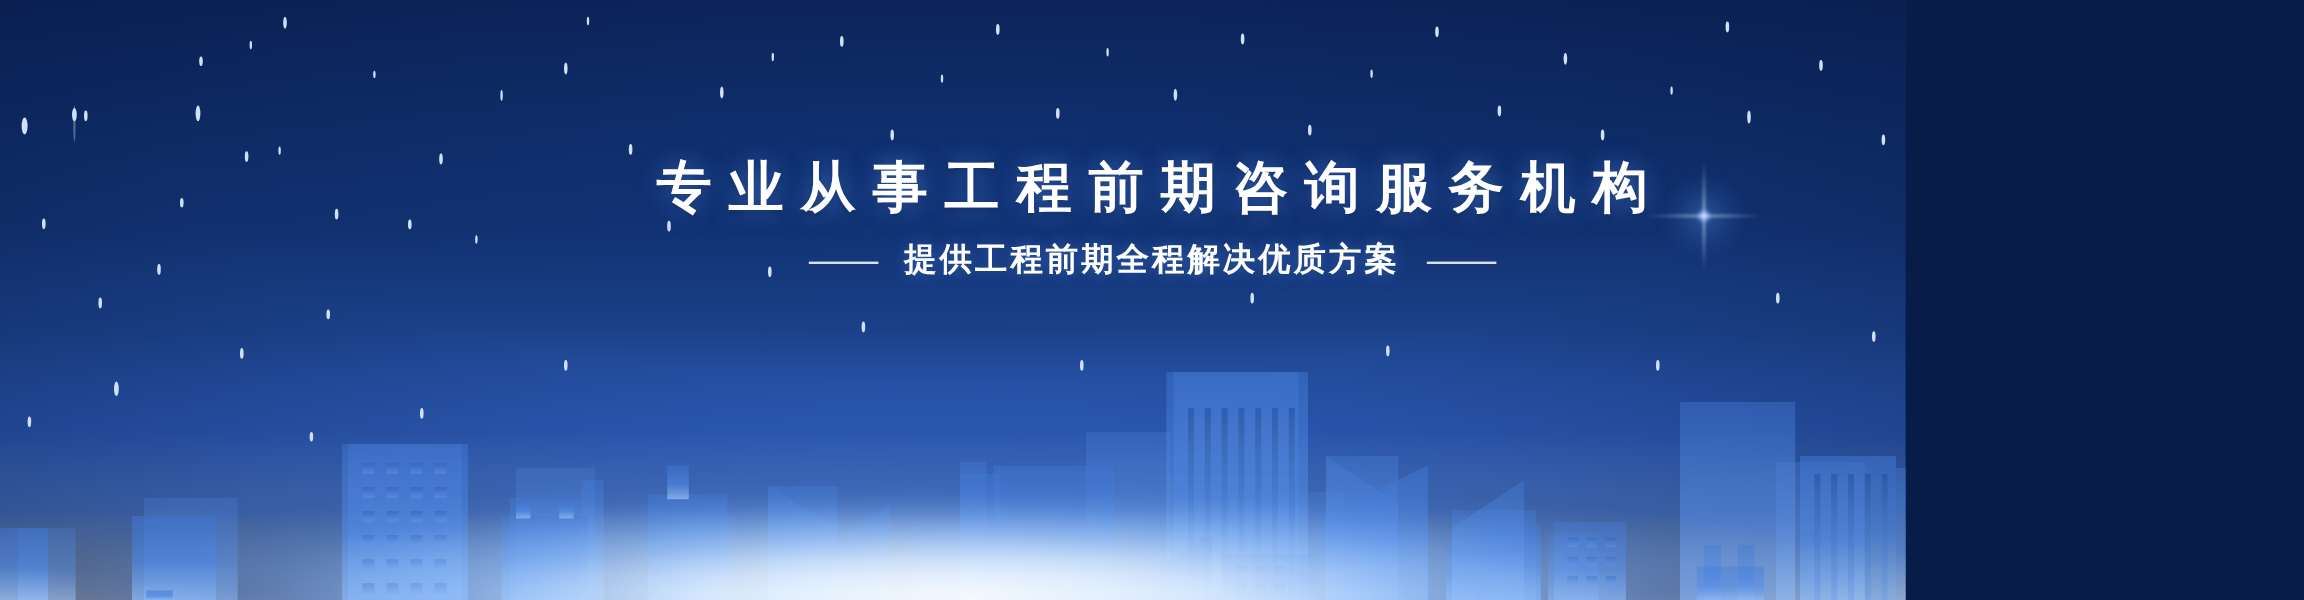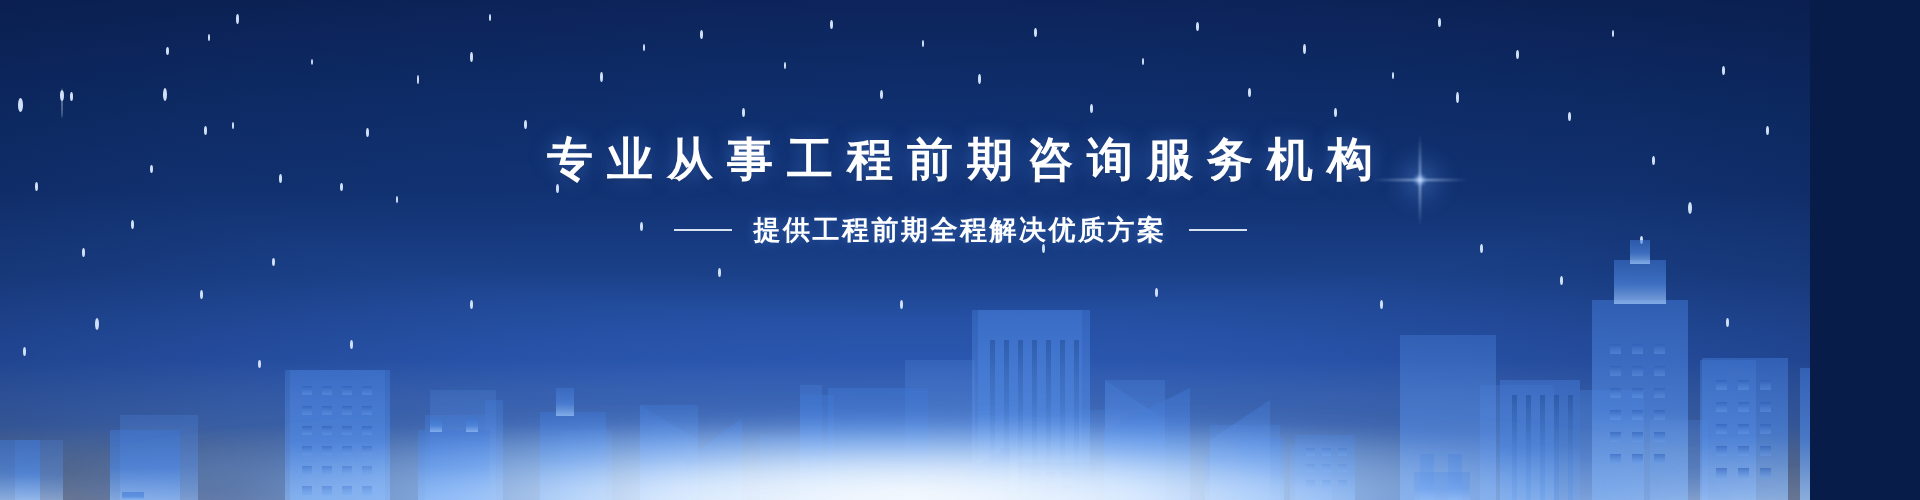--- a/index.html
+++ b/index.html
@@ -2,24 +2,24 @@
 <html><head>
 <meta charset="utf-8">
 <style>
   html, body {
     margin: 0;
     padding: 0;
     background: #081c49;
   }
   #banner {
     position: relative;
-    width: 1810px;
+    width: 1588px;
     height: 500px;
     overflow: hidden;
-    font-family: Liberation Serif, serif;
+    font-family: Liberation Mono, monospace;
     background: #0d2a63;
   }
   .sky2 {
     position: absolute;
     inset: 0;
     background:
       linear-gradient(to bottom,
         #0c2358 0%,
         #0d2a63 20%,
         #11306e 38%,
@@ -137,21 +137,21 @@
     text-indent: 14px;
     line-height: 56px;
     text-shadow: 0 0 18px rgba(90,150,245,0.55), 0 2px 6px rgba(4,16,50,0.5);
     white-space: nowrap;
   }
   .sub-row {
     display: flex;
     align-items: center;
     justify-content: center;
     gap: 22px;
-    margin-top: 25px;
+    margin-top: 14px;
   }
   .rule {
     display: block;
     width: 58px; height: 2px;
     background: rgba(235,244,255,0.9);
   }
   .subhead {
     font-size: 27px;
     font-weight: 600;
     color: #ffffff;

